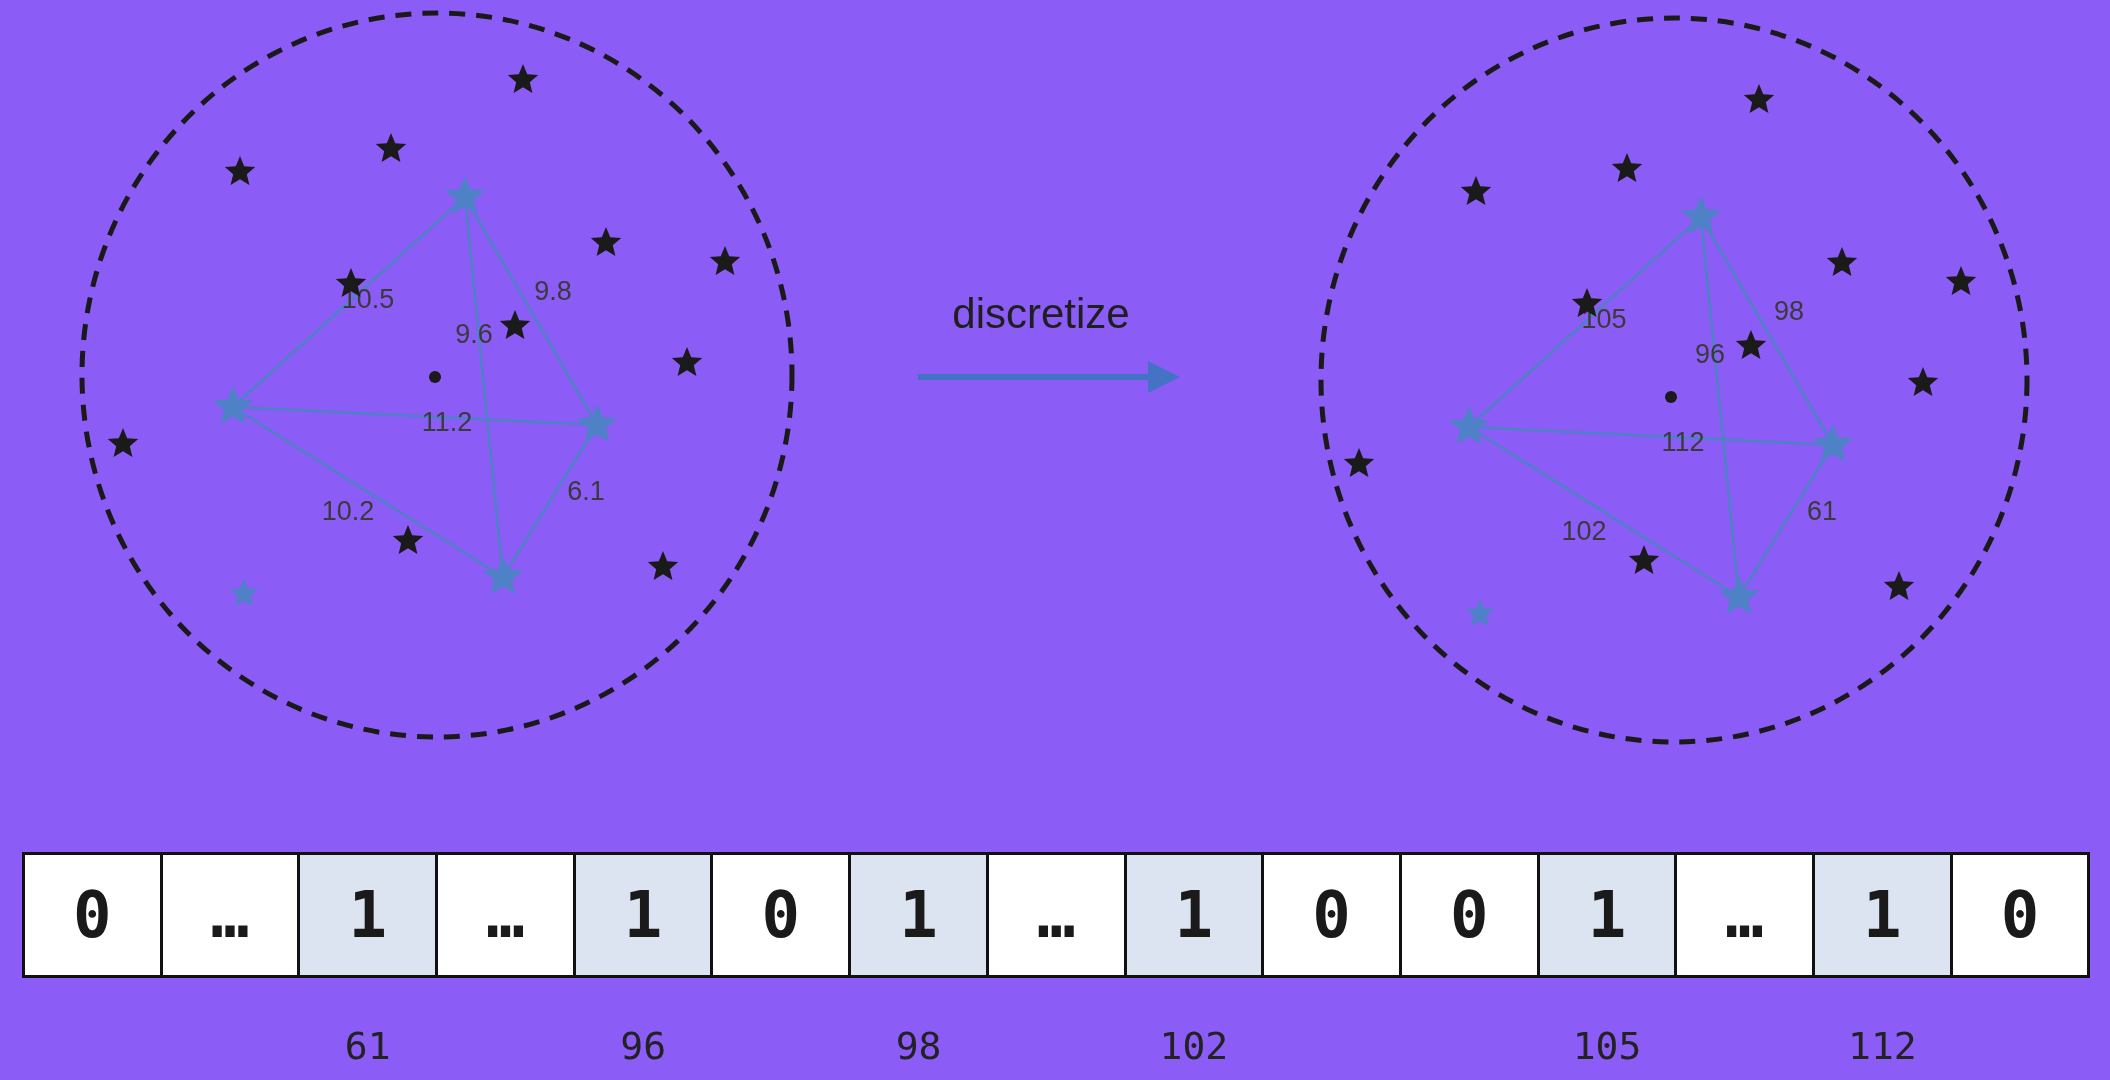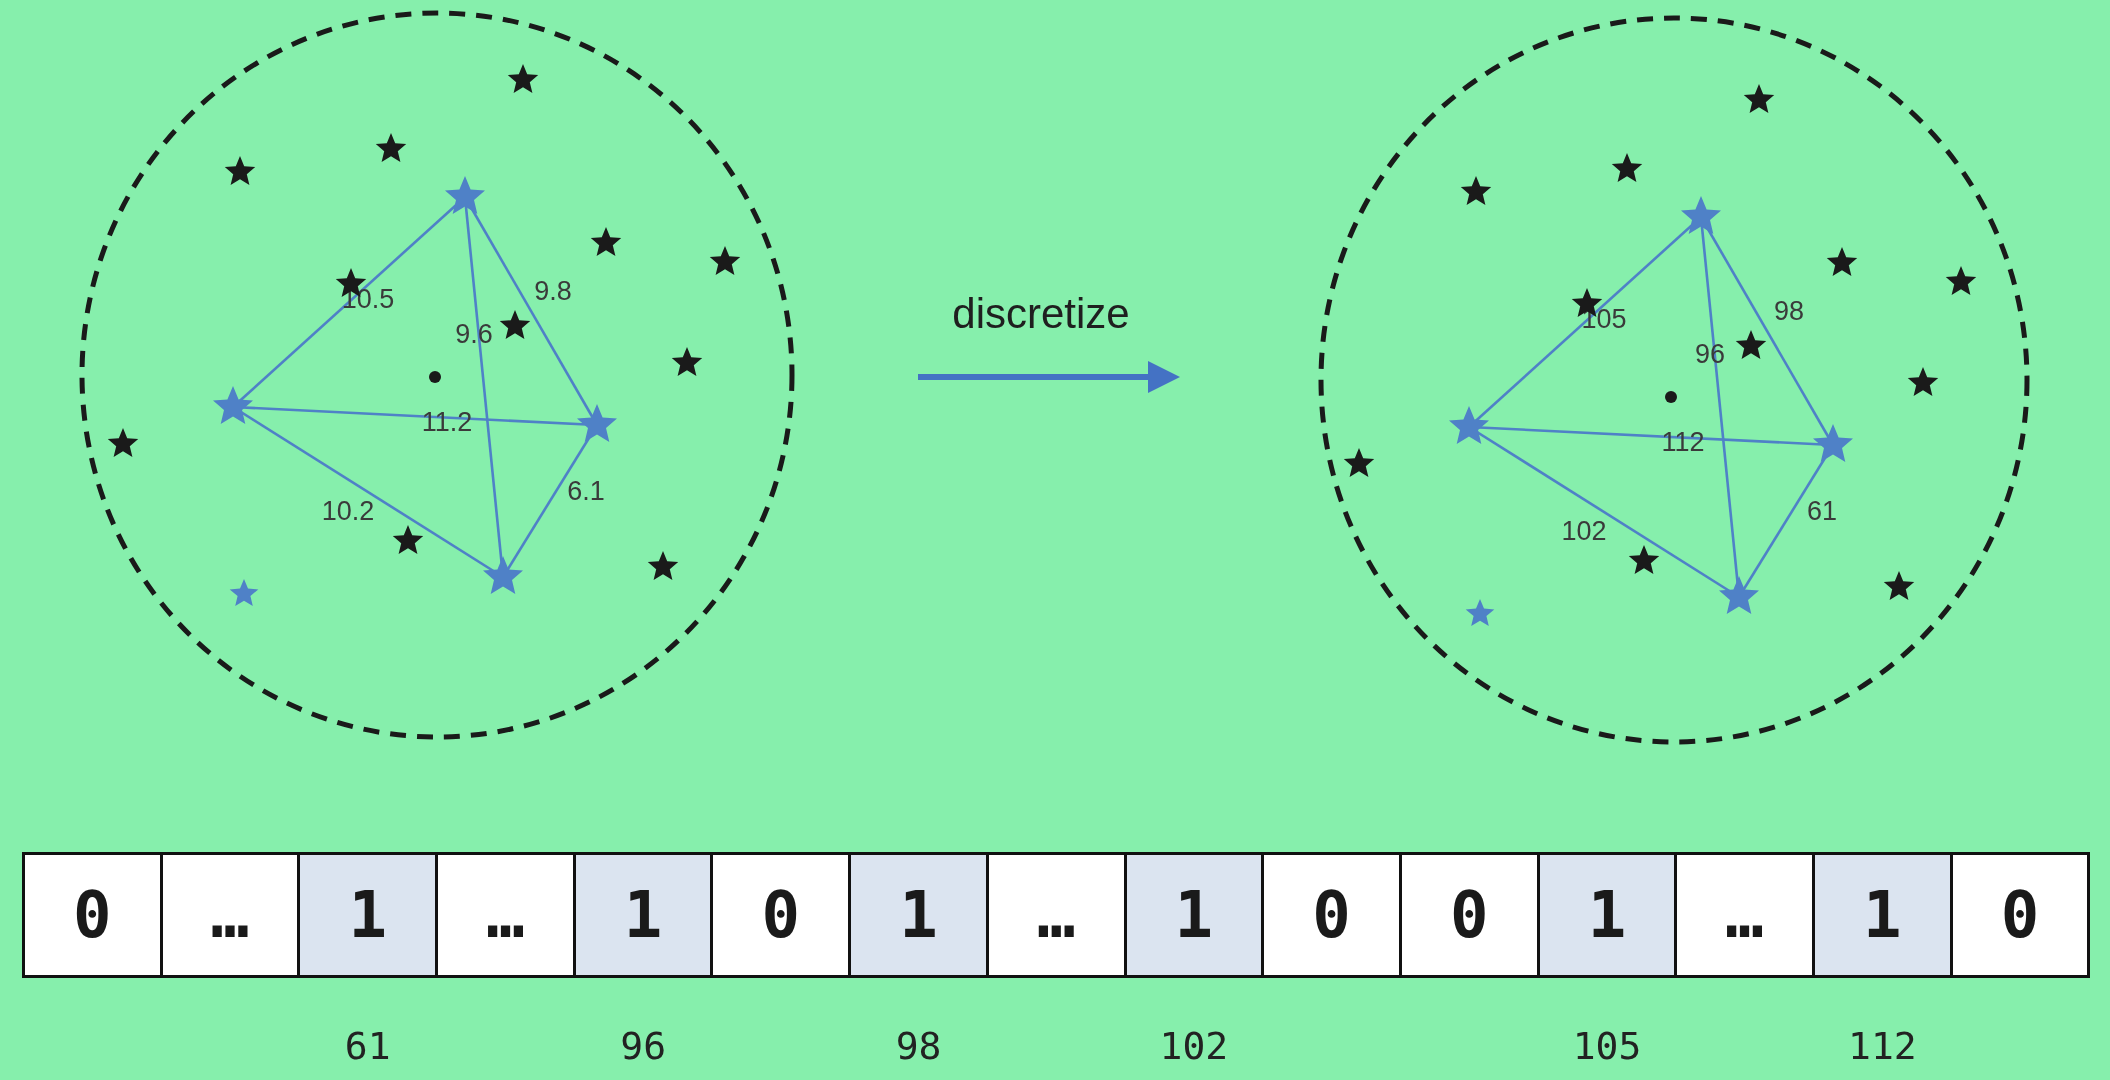--- a/index.html
+++ b/index.html
@@ -1,20 +1,20 @@
 <!DOCTYPE html>
 <html><head>
 <meta charset="utf-8">
 <style>
   html, body { margin: 0; padding: 0; background: #ffffff; }
   #stage {
     position: relative;
     width: 2110px;
     height: 1080px;
-    background: #86efac;
+    background: #8b5cf6;
     font-family: "Liberation Sans", sans-serif;
     overflow: hidden;
   }
   #diagram-svg { position: absolute; left: 0; top: 0; }
   .edge-label {
     font-family: "Liberation Sans", sans-serif;
     font-size: 27px;
     fill: #3a3a3a;
   }
   #discretize-text {

